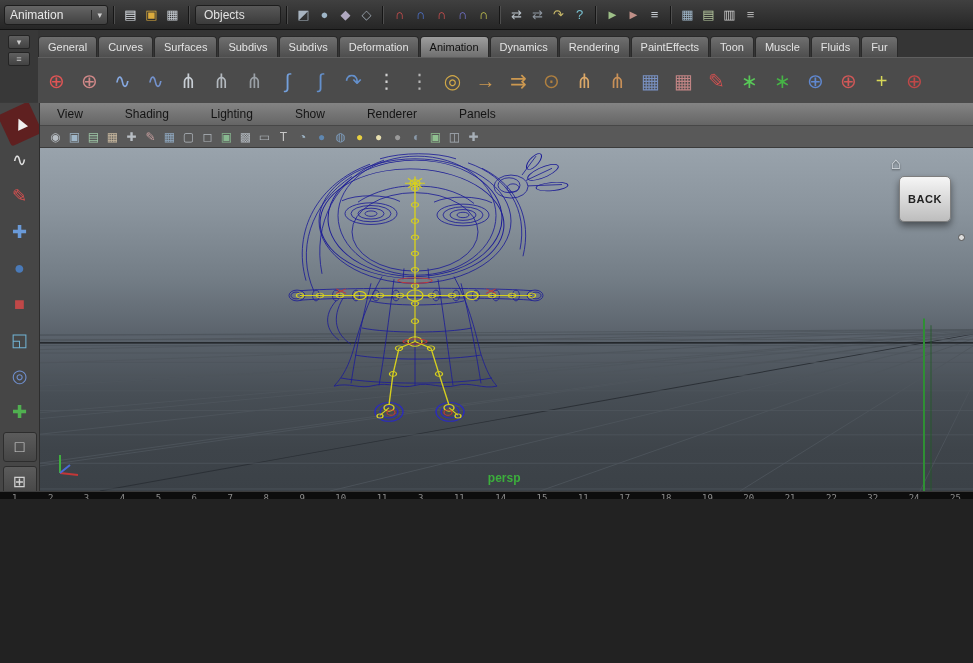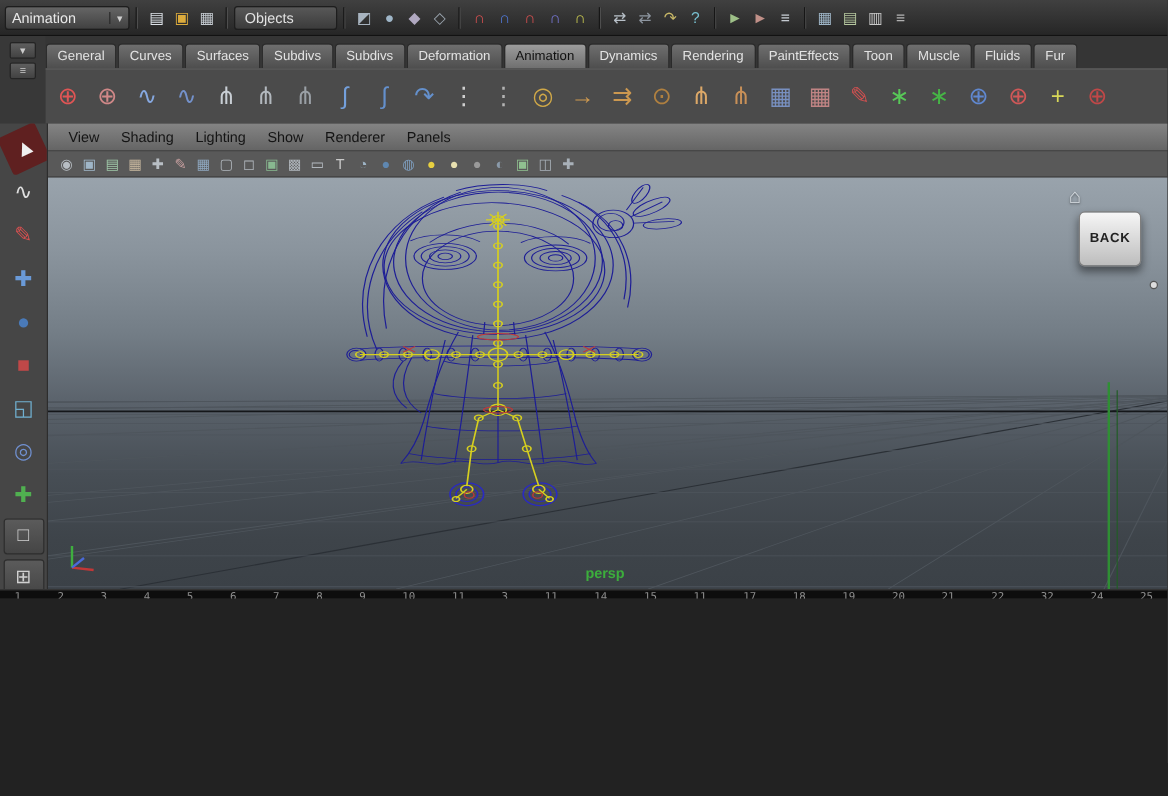--- a/index.html
+++ b/index.html
@@ -49,21 +49,21 @@
   .tool { width:34px; height:34px; margin:1px 0; flex:none; display:inline-flex; align-items:center;
     justify-content:center; font-size:18px; line-height:1; border-radius:3px; }
   .layouts { margin-top:auto; display:flex; flex-direction:column; align-items:center; }
   .layout-btn { width:34px; height:30px; margin:2px 0; flex:none; display:inline-flex; align-items:center;
     justify-content:center; font-size:16px; color:#d0d0d0;
     background:linear-gradient(#5b5b5b,#454545); border:1px solid #2d2d2d; border-radius:3px; }
 
   
   .panel { position:absolute; left:40px; top:103px; right:0; bottom:8px; display:flex; flex-direction:column; }
   .panel-menubar { height:23px; background:linear-gradient(#848484,#656565); display:flex;
-    align-items:center; padding-left:8px; border-bottom:1px solid #474747; flex:none; }
+    align-items:center; padding-left:8px; border-bottom:1px solid #474747; flex:none;gap:24px; }
   .panel-menubar span { font-size:12px; color:#141414; padding:0 9px; }
   .panel-toolbar { height:22px; background:#595959; display:flex; align-items:center; padding-left:6px;
     border-bottom:1px solid #3b3b3b; flex:none; overflow:hidden; }
   .panel-toolbar span { width:19px; height:18px; flex:none; display:inline-flex; align-items:center;
     justify-content:center; font-size:12px; line-height:1; }
 
   .viewport { flex:1; position:relative; overflow:hidden;
     background:linear-gradient(180deg,#99a3ac 0%, #8a949d 18%, #737d86 38%, #5a626b 55%,
       #474e55 72%, #3e444a 88%, #3b4147 100%); }
   svg.scene { position:absolute; left:0; top:0; width:100%; height:100%; display:block; }

